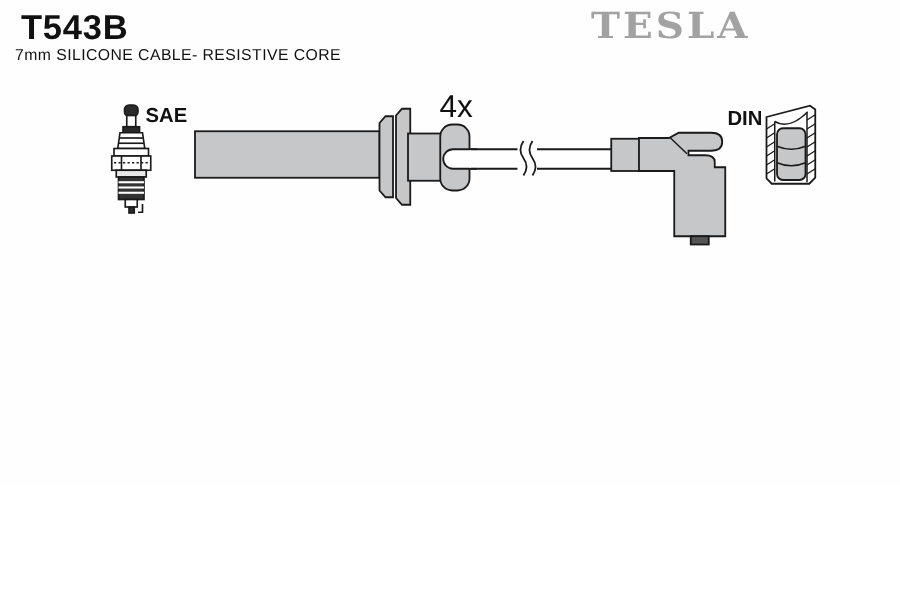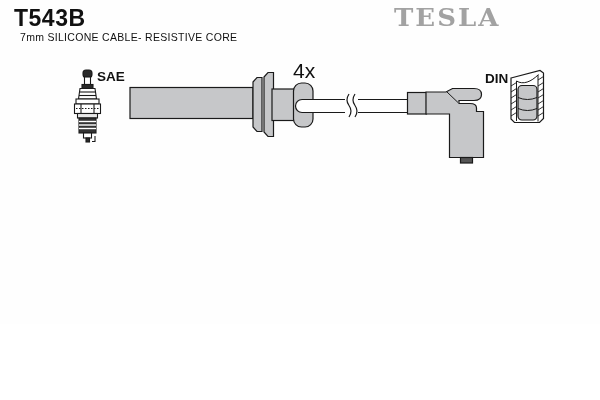--- a/index.html
+++ b/index.html
@@ -9,21 +9,21 @@
     background:#fefefe;
     overflow:hidden;
     font-family:"Liberation Sans", sans-serif;
     color:#111;
   }
   .part-number{
     position:absolute;left:14px;top:5px;
     font-size:23px;font-weight:bold;letter-spacing:0.5px;
   }
   .subtitle{
-    position:absolute;left:20px;top:31px;
+    position:absolute;left:10px;top:31px;
     font-size:10.5px;letter-spacing:0.3px;
   }
   .brand-logo{
     position:absolute;left:394px;top:4px;
     font-family:"DejaVu Serif", serif;
     font-size:26px;font-weight:bold;
     color:#a2a2a2;
     letter-spacing:2px;
     transform:scaleY(0.92);
     transform-origin:top left;

